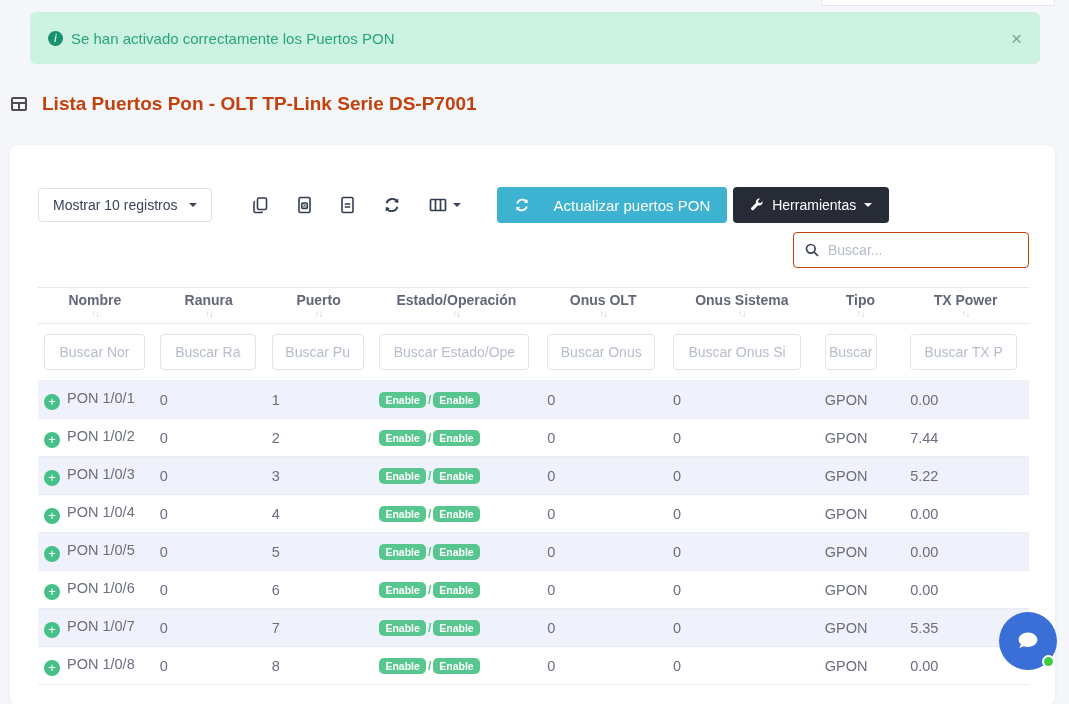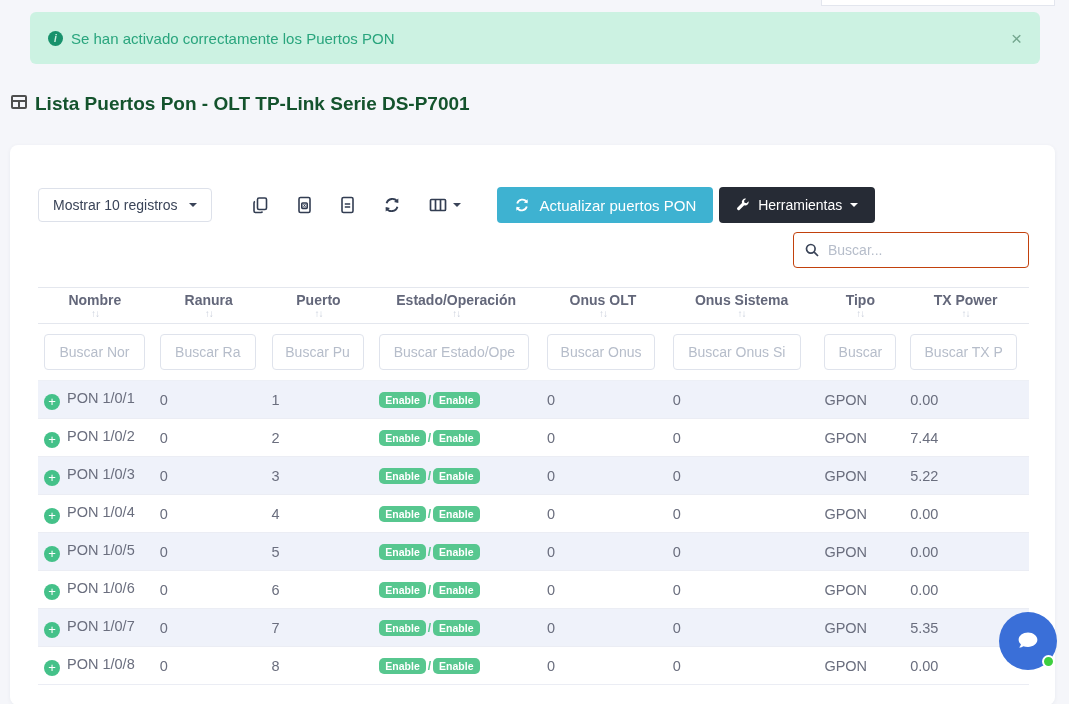--- a/index.html
+++ b/index.html
@@ -28,22 +28,22 @@
     display:inline-flex; align-items:center; justify-content:center;
     margin-right:8px; flex:0 0 auto;
   }
   .alert .close-x {
     margin-left:auto; color:#74a78f; font-size:19px; line-height:1;
     background:none; border:none; cursor:pointer; font-family:inherit;
   }
   
   .page-title {
     position:absolute; left:10px; top:93px;
-    display:flex; align-items:flex-start; gap:7px;
-    color:#14532d; font-size:19px; font-weight:bold;
+    display:flex; align-items:center; gap:14px;
+    color:#c2410c; font-size:19px; font-weight:bold;
   }
   
   .card {
     position:absolute; left:10px; top:145px; width:1045px; height:560px;
     background:#ffffff; border-radius:8px;
     box-shadow:0 1px 4px rgba(40,50,80,.06);
     overflow:hidden;
   }
   .card-inner { padding:42px 26px 0 28px; }
   
@@ -61,21 +61,21 @@
   }
   .icon-btns { display:flex; align-items:center; margin-left:26px; }
   .icon-btn {
     background:none; border:none; cursor:pointer; padding:0 14px;
     display:flex; align-items:center; gap:5px; height:30px;
   }
   .btn-teal {
     margin-left:22px; height:36px; padding:0 17px;
     background:#3eb2d1; border:none; border-radius:4px;
     color:#fff; font-size:15px; font-family:inherit; cursor:pointer;
-    display:flex; align-items:center; gap:9px;
+    display:flex; align-items:center; gap:23px;
   }
   .btn-dark {
     margin-left:6px; height:36px; padding:0 17px;
     background:#262b35; border:none; border-radius:4px;
     color:#fff; font-size:14px; font-family:inherit; cursor:pointer;
     display:flex; align-items:center; gap:8px;
   }
   .btn-dark .caret-down, .btn-teal .caret-down { border-top-color:#fff; }
   
   .search-row { display:flex; justify-content:flex-end; margin:9px 0 0 0; }
@@ -320,21 +320,21 @@
               </div>
             </th>
           </tr>
         <tr id="filter-row">
             <td class="filter-td"><input type="text" class="filter-input" placeholder="Buscar Nor" style="width: 101px;"></td>
             <td class="filter-td"><input type="text" class="filter-input" placeholder="Buscar Ra" style="width: 96px;"></td>
             <td class="filter-td"><input type="text" class="filter-input" placeholder="Buscar Pu" style="width: 92px;"></td>
             <td class="filter-td"><input type="text" class="filter-input" placeholder="Buscar Estado/Ope" style="width: 150px;"></td>
             <td class="filter-td"><input type="text" class="filter-input" placeholder="Buscar Onus" style="width: 108px;"></td>
             <td class="filter-td"><input type="text" class="filter-input" placeholder="Buscar Onus Si" style="width: 128px;"></td>
-            <td class="filter-td"><input type="text" class="filter-input" placeholder="Buscar" style="width: 72px;"></td>
+            <td class="filter-td"><input type="text" class="filter-input" placeholder="Buscar" style="width: 52px;"></td>
             <td class="filter-td"><input type="text" class="filter-input" placeholder="Buscar TX P" style="width: 107px;"></td>
           </tr>
       </thead>
       <tbody id="table-body">
           <tr class="stripe">
             <td class="cell"><span class="plus-ic">+</span><span>PON 1/0/1</span></td>
             <td class="cell">0</td>
             <td class="cell">1</td>
             <td class="cell"><span class="badge">Enable</span><span class="badge-sep">/</span><span class="badge">Enable</span></td>
             <td class="cell">0</td>

